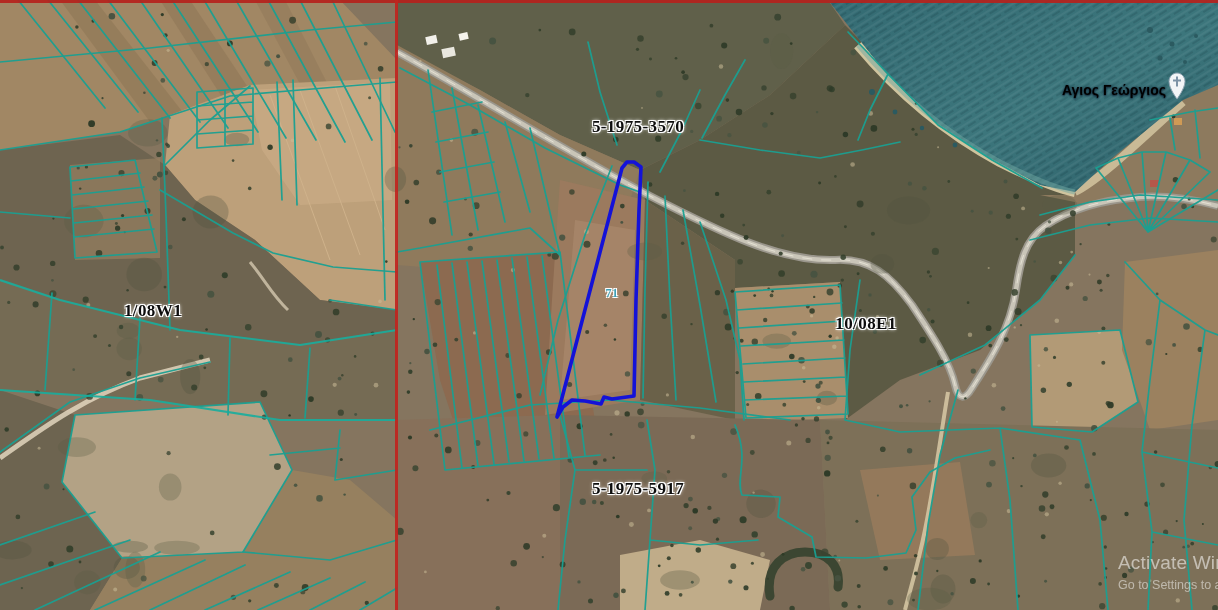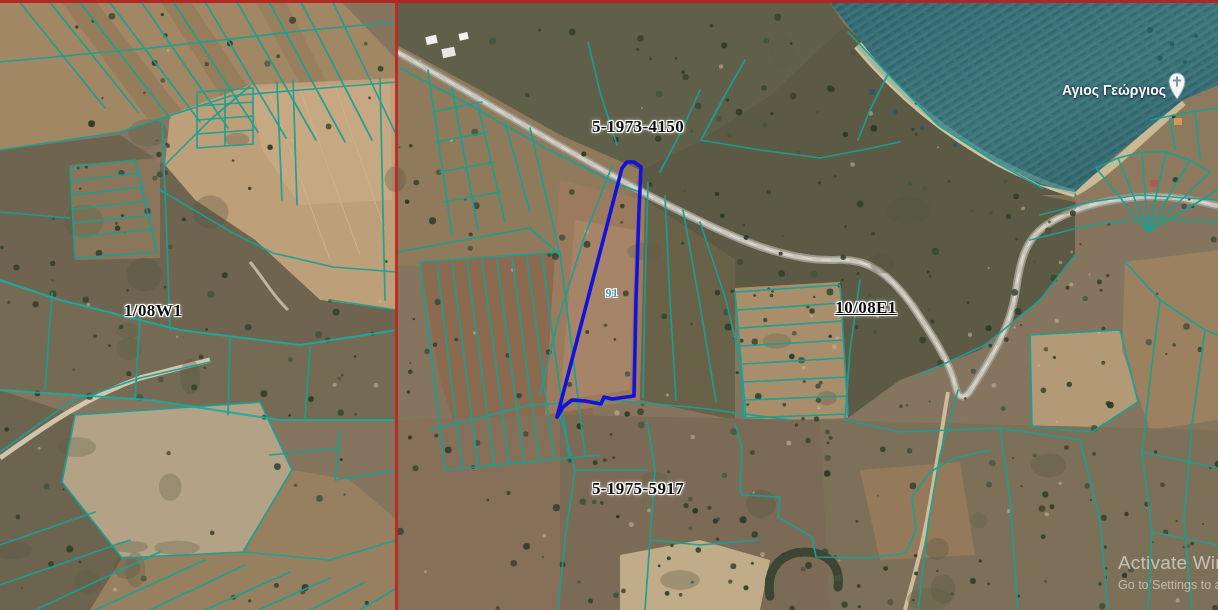--- a/index.html
+++ b/index.html
@@ -17,21 +17,21 @@
   }
   .parcel-number{
     position:absolute;transform:translate(-50%,-50%);
     font-family:"Liberation Serif",serif;font-weight:700;font-size:12px;
     color:#3f9fb4;letter-spacing:.5px;
     text-shadow:-1px -1px 0 #fff,1px -1px 0 #fff,-1px 1px 0 #fff,1px 1px 0 #fff,0 0 2px #fff;
     pointer-events:none;
   }
   .poi-label{
     position:absolute;transform:translate(-100%,-50%);
-    font-size:14px;font-weight:600;color:#ffffff;white-space:nowrap;
+    font-size:14px;font-weight:600;color:#000000;white-space:nowrap;
     text-shadow:0 1px 2px rgba(15,35,55,.95),0 0 3px rgba(15,35,55,.7);
     pointer-events:none;
   }
   .poi-pin{position:absolute;width:18px;height:28px;}
   .watermark{
     position:absolute;left:1118px;top:553px;color:rgba(255,255,255,.55);
     pointer-events:none;white-space:nowrap;line-height:1;
   }
   .watermark .wm1{font-size:19px;font-weight:400;letter-spacing:.2px;}
   .watermark .wm2{font-size:12.5px;margin-top:7px;color:rgba(255,255,255,.5);}
@@ -714,25 +714,25 @@
     </g>
   </svg>
 
   <div class="redline-h"></div>
   <div class="redline-v"></div>
 
   <svg width="1218" height="610" viewBox="0 0 1218 610">
     <path d="M627,162 L634,162 L641,167 L639,210 L636,300 L634,396 L612,399 L604,397 L601,404 L585,401 L572,400 L563,407 L557,417 L622,168 Z" fill="none" stroke="#1412d8" stroke-width="3.6" stroke-linejoin="round"></path>
   </svg>
 
-  <div class="map-label" style="left:638px;top:127px;">5-1973-4150</div>
+  <div class="map-label" style="left:638px;top:127px;">5-1975-3570</div>
   <div class="map-label" style="left:638px;top:489px;">5-1975-5917</div>
   <div class="map-label" style="left:153px;top:311px;">1/08W1</div>
-  <div class="map-label" style="left:866px;top:308px;text-decoration:underline;">10/08E1</div>
-  <div class="parcel-number" style="left:612px;top:293px;">91</div>
+  <div class="map-label" style="left:866px;top:324px;">10/08E1</div>
+  <div class="parcel-number" style="left:612px;top:293px;">71</div>
 
   <div class="poi-label" style="left:1166px;top:90px;">Αγιος Γεώργιος</div>
   <svg class="poi-pin" style="left:1168px;top:72px;" viewBox="0 0 18 28">
     <path d="M9,27 C9,27 1,16.5 1,9.5 C1,4.8 4.6,1 9,1 C13.4,1 17,4.8 17,9.5 C17,16.5 9,27 9,27 Z" fill="#f2f4f6" stroke="#8ba0ae" stroke-width="1"></path>
     <path d="M8,4.5 L10,4.5 L10,7.5 L13,7.5 L13,9.5 L10,9.5 L10,14.5 L8,14.5 L8,9.5 L5,9.5 L5,7.5 L8,7.5 Z" fill="#7d92a5"></path>
   </svg>
 
   <div class="watermark">
     <div class="wm1">Activate Windo</div>
     <div class="wm2">Go to Settings to a</div>

